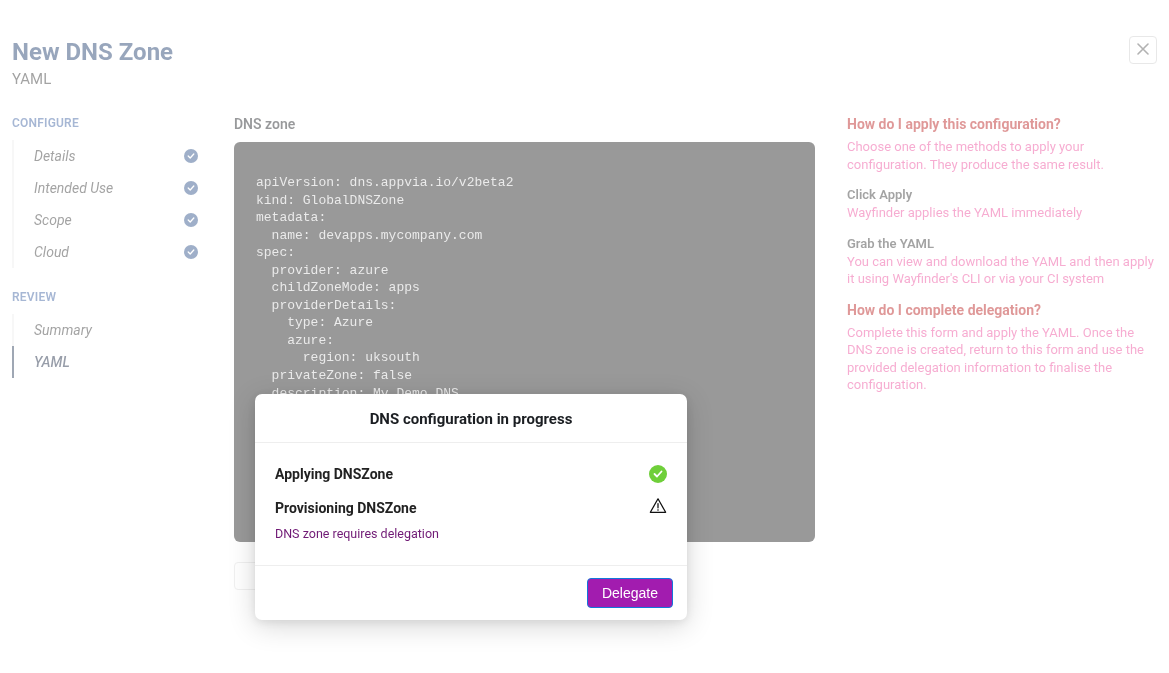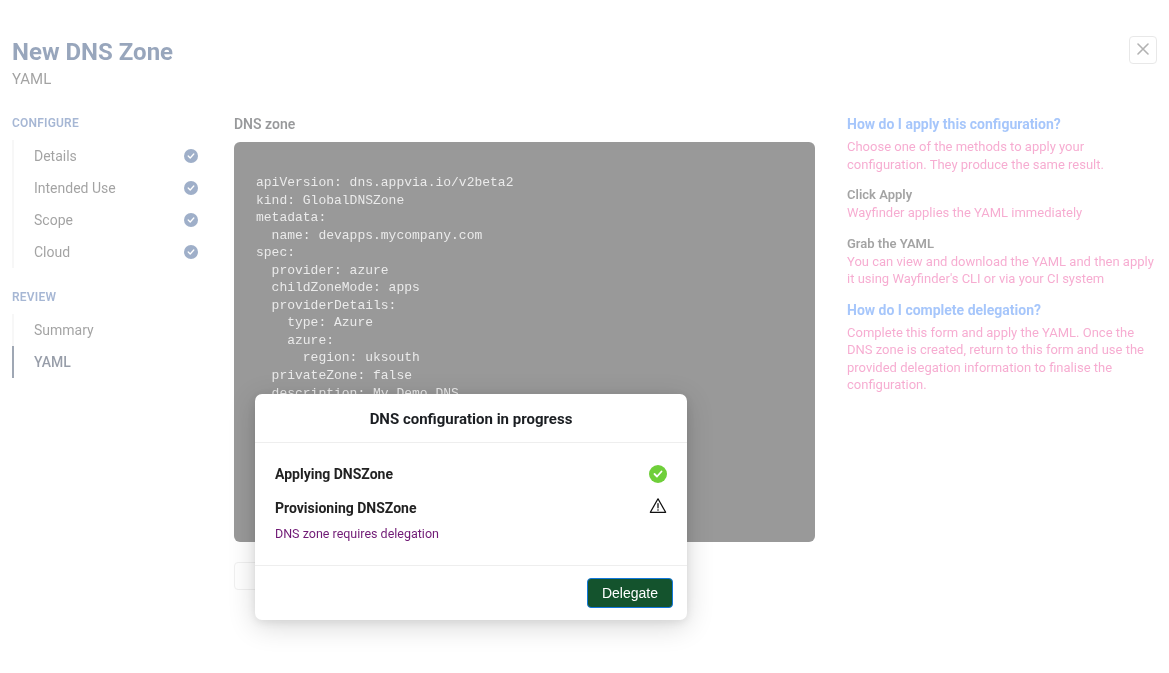--- a/index.html
+++ b/index.html
@@ -69,20 +69,21 @@
     .sidebar-section-label {
       color: #3b5fa0;
       font-size: 12px;
       font-weight: 600;
       letter-spacing: 0.2px;
       margin-bottom: 10px;
     }
     .sidebar-items {
       border-left: 2px solid #eee;
       margin-bottom: 22px;
+      font-style: italic;
     }
     .sidebar-item {
       display: flex;
       align-items: center;
       justify-content: space-between;
       padding: 8px 16px 8px 20px;
       color: #333;
       font-size: 14px;
       cursor: pointer;
       border-left: 2px solid transparent;
@@ -129,21 +130,21 @@
     .help {
       width: 322px;
       flex-shrink: 0;
       padding-left: 12px;
       color: #333;
       font-size: 13px;
     }
     .help-heading {
       font-size: 14px;
       font-weight: 700;
-      color: #3b82f6;
+      color: #b91c1c;
       margin-bottom: 6px;
     }
     .help-text {
       color: #ec4899;
       line-height: 1.35;
       margin-bottom: 14px;
     }
     .help-subheading {
       font-size: 13px;
       font-weight: 600;
@@ -194,21 +195,21 @@
     }
     .success-icon svg { width: 10px; height: 10px; }
     .warn-icon svg { width: 18px; height: 18px; }
     .modal-footer {
       border-top: 1px solid #eee;
       padding: 12px 14px;
       display: flex;
       justify-content: flex-end;
     }
     .btn-primary {
-      background: #14532d;
+      background: #a21caf;
       color: #fff;
       border: 1px solid #1277db;
       border-radius: 4px;
       padding: 6px 14px;
       font-size: 14px;
       cursor: pointer;
     }
     .ghost-btn {
       position: absolute;
       top: 562px;

